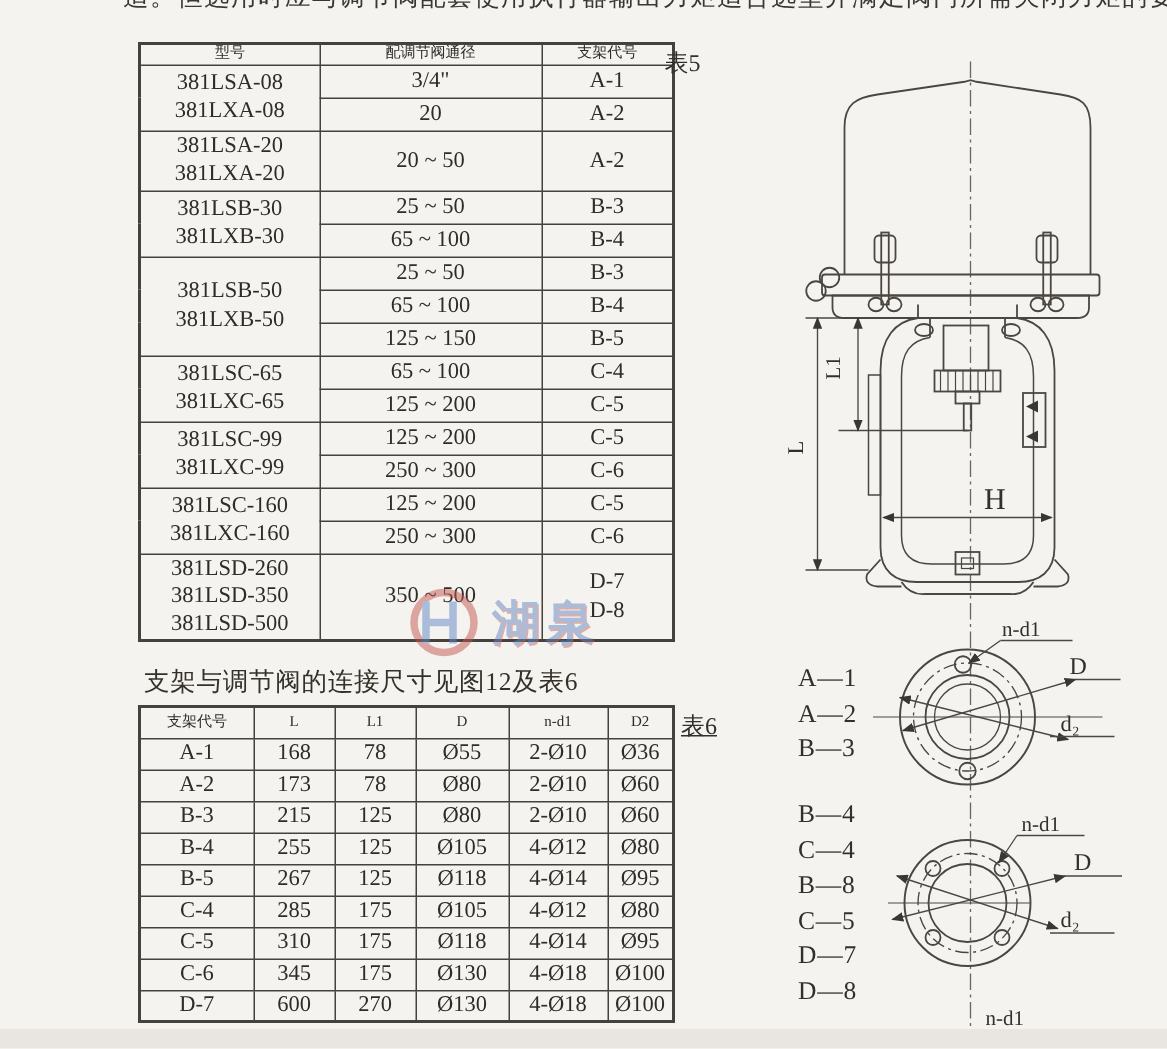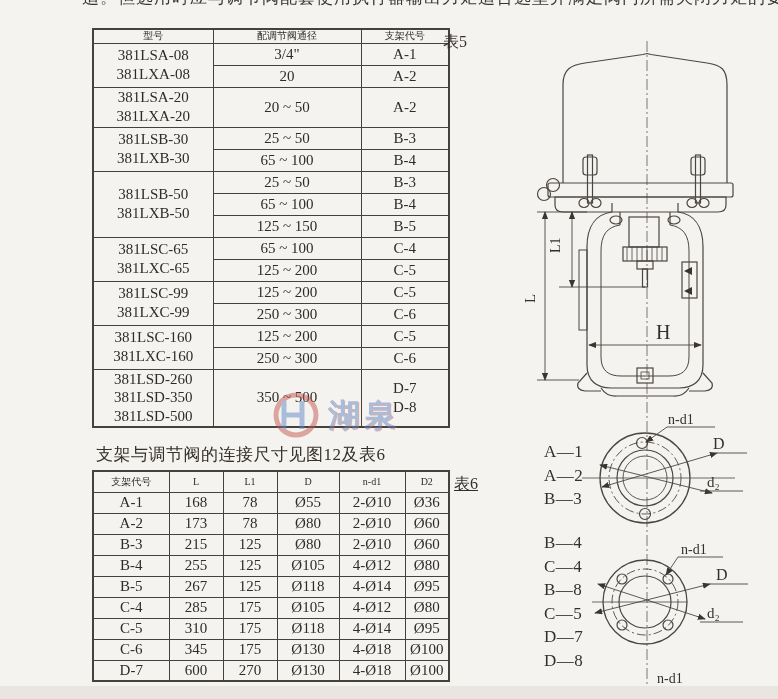--- a/index.html
+++ b/index.html
@@ -30,21 +30,21 @@
   #t6-label{left:454px;top:474px;text-decoration:underline;}
   #watermark{
     left:270px;top:384px;width:210px;height:62px;opacity:0.5;
     display:flex;align-items:center;gap:6px;pointer-events:none;
   }
   #wm-text{
     font-size:32px;font-weight:bold;color:#5f86c6;letter-spacing:4px;
     text-shadow:1px 1px 0 #c86a60;line-height:1;
   }
   .code-list{left:532px;width:60px;font-size:17px;letter-spacing:0.5px;color:#33302c;}
-  .code-list div{height:23.6px;line-height:23.6px;margin-left:12px;}
+  .code-list div{height:23.6px;line-height:23.6px;}
   #codes1{top:440px;}
   #codes2{top:531px;}
   #bottom-strip{left:0;top:686px;width:778px;height:13px;background:#e9e6e2;}
   svg text{font-family:"Liberation Serif","DejaVu Serif",serif;fill:#33302c;}
 </style>
 </head>
 <body>
 
 <div id="top-clip" class="abs">适。但选用时应与调节阀配套使用执行器输出力矩适合选型并满足阀门所需关闭力矩的要求</div>
 

